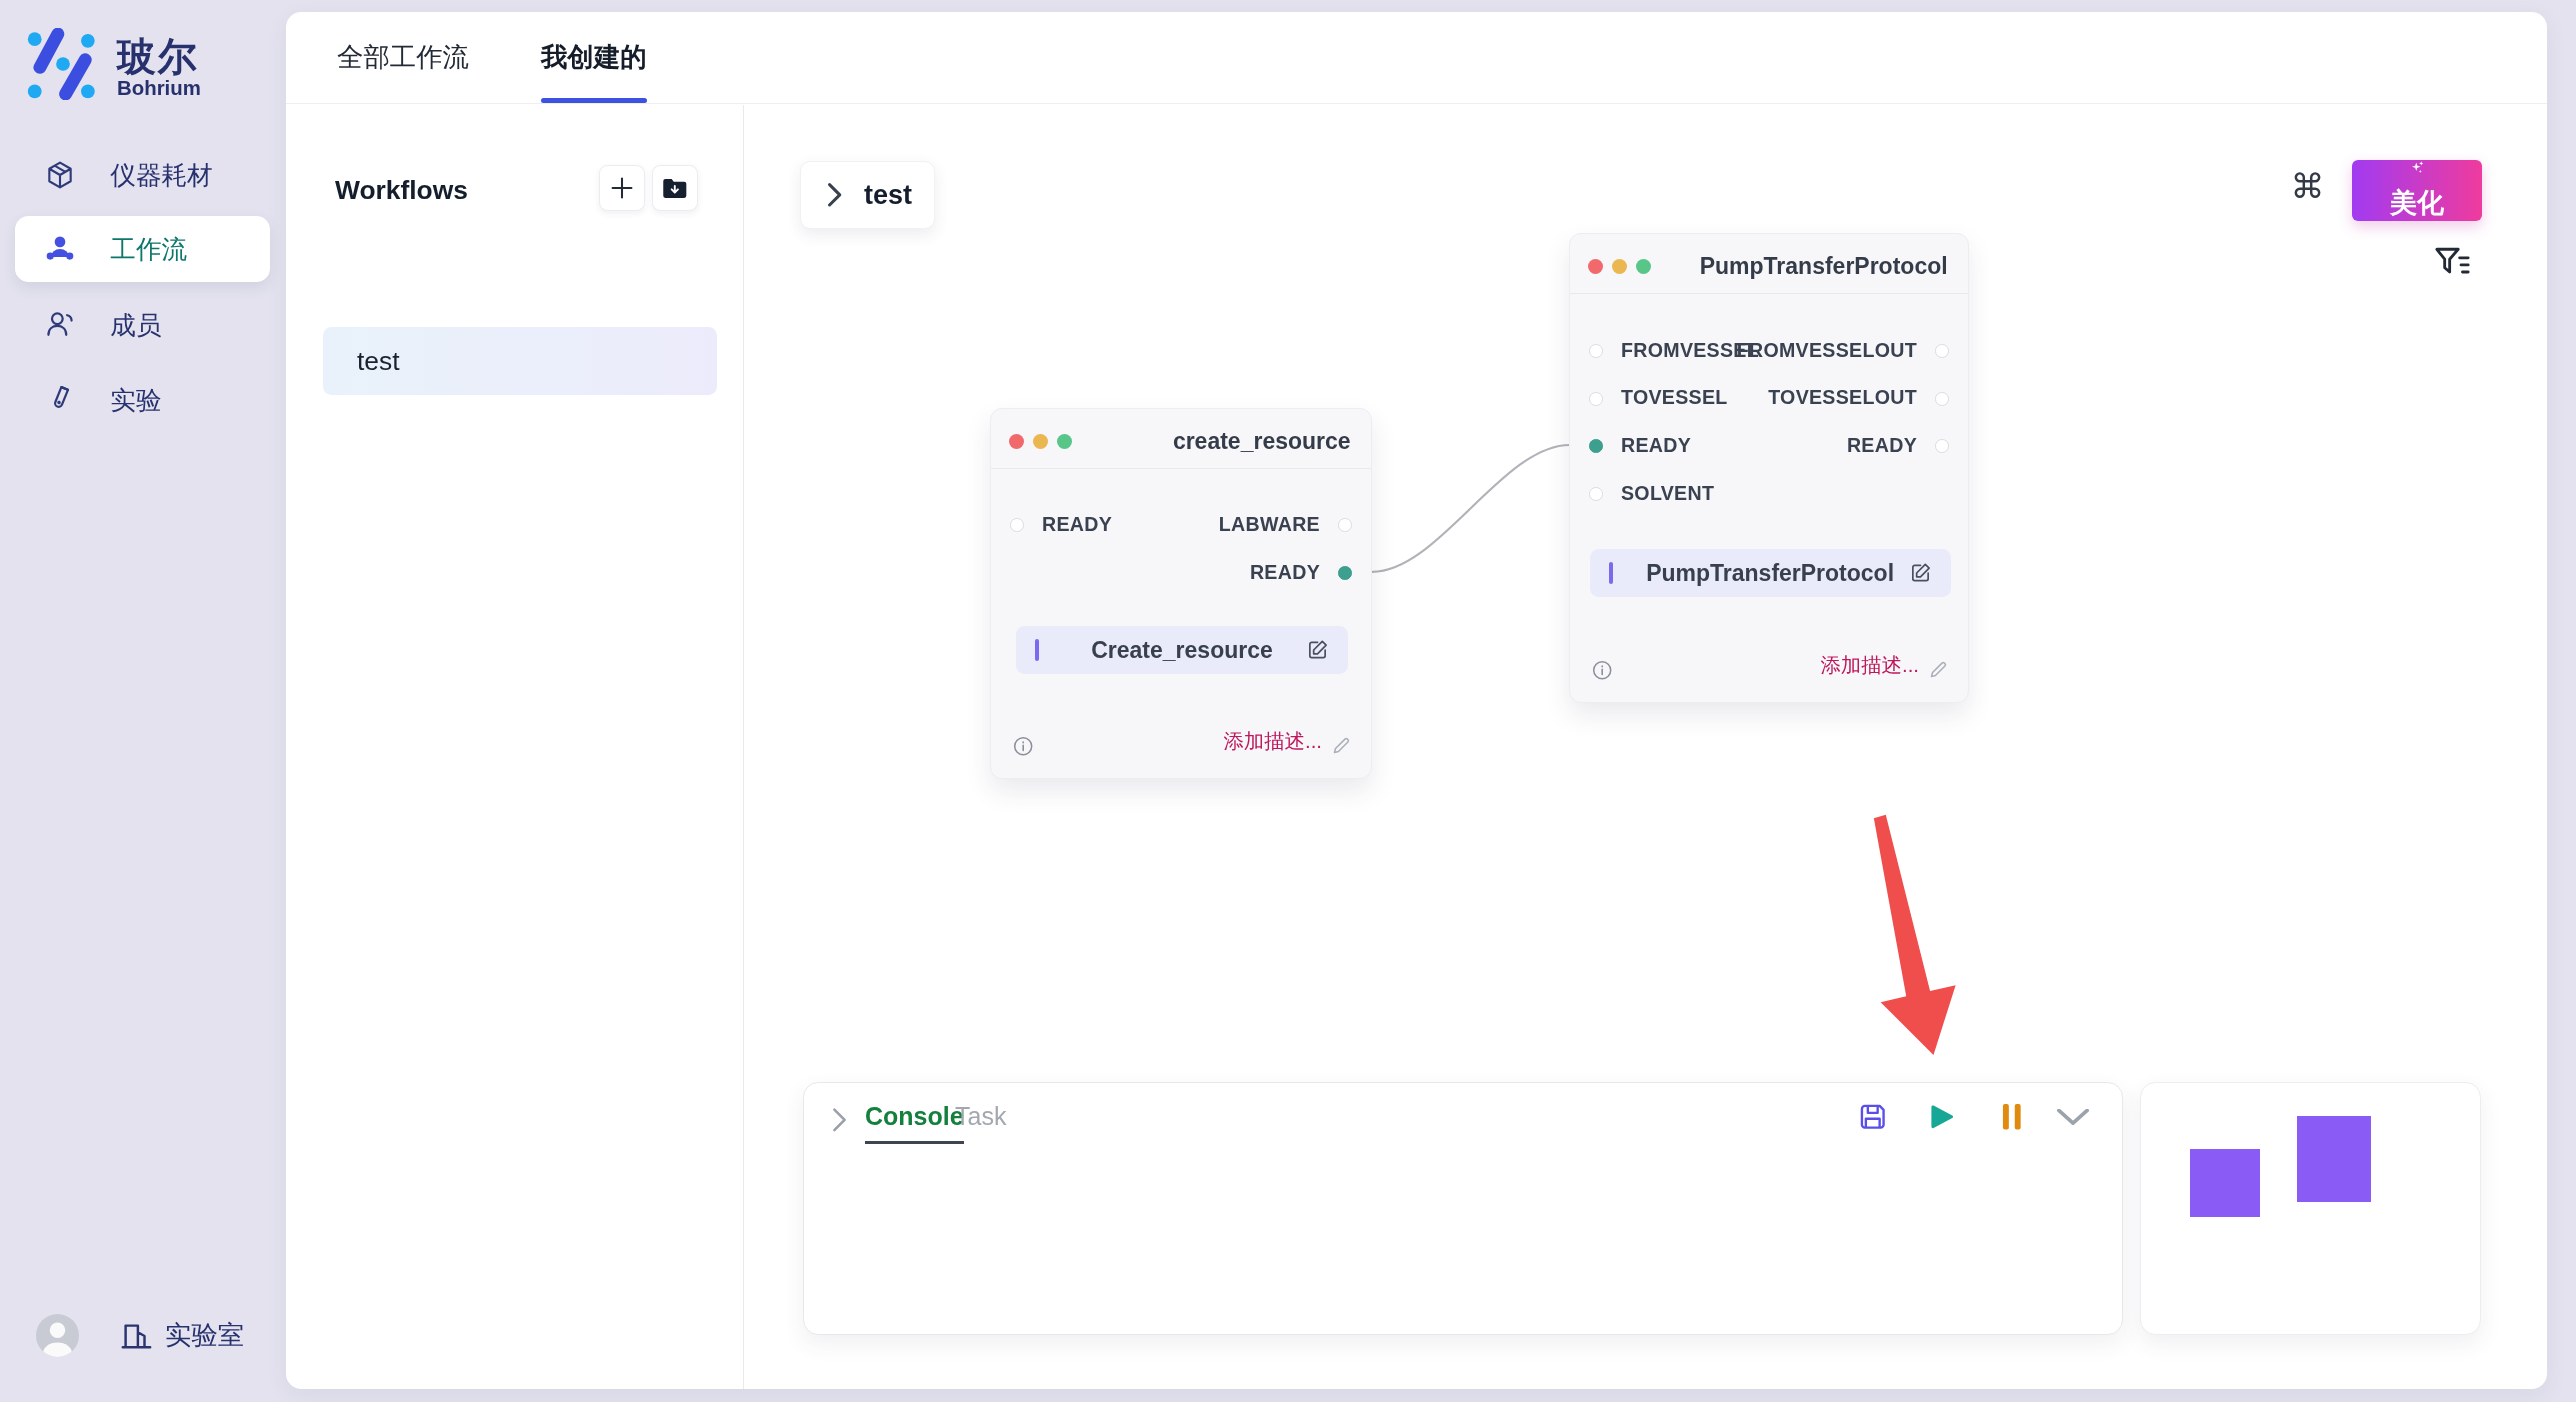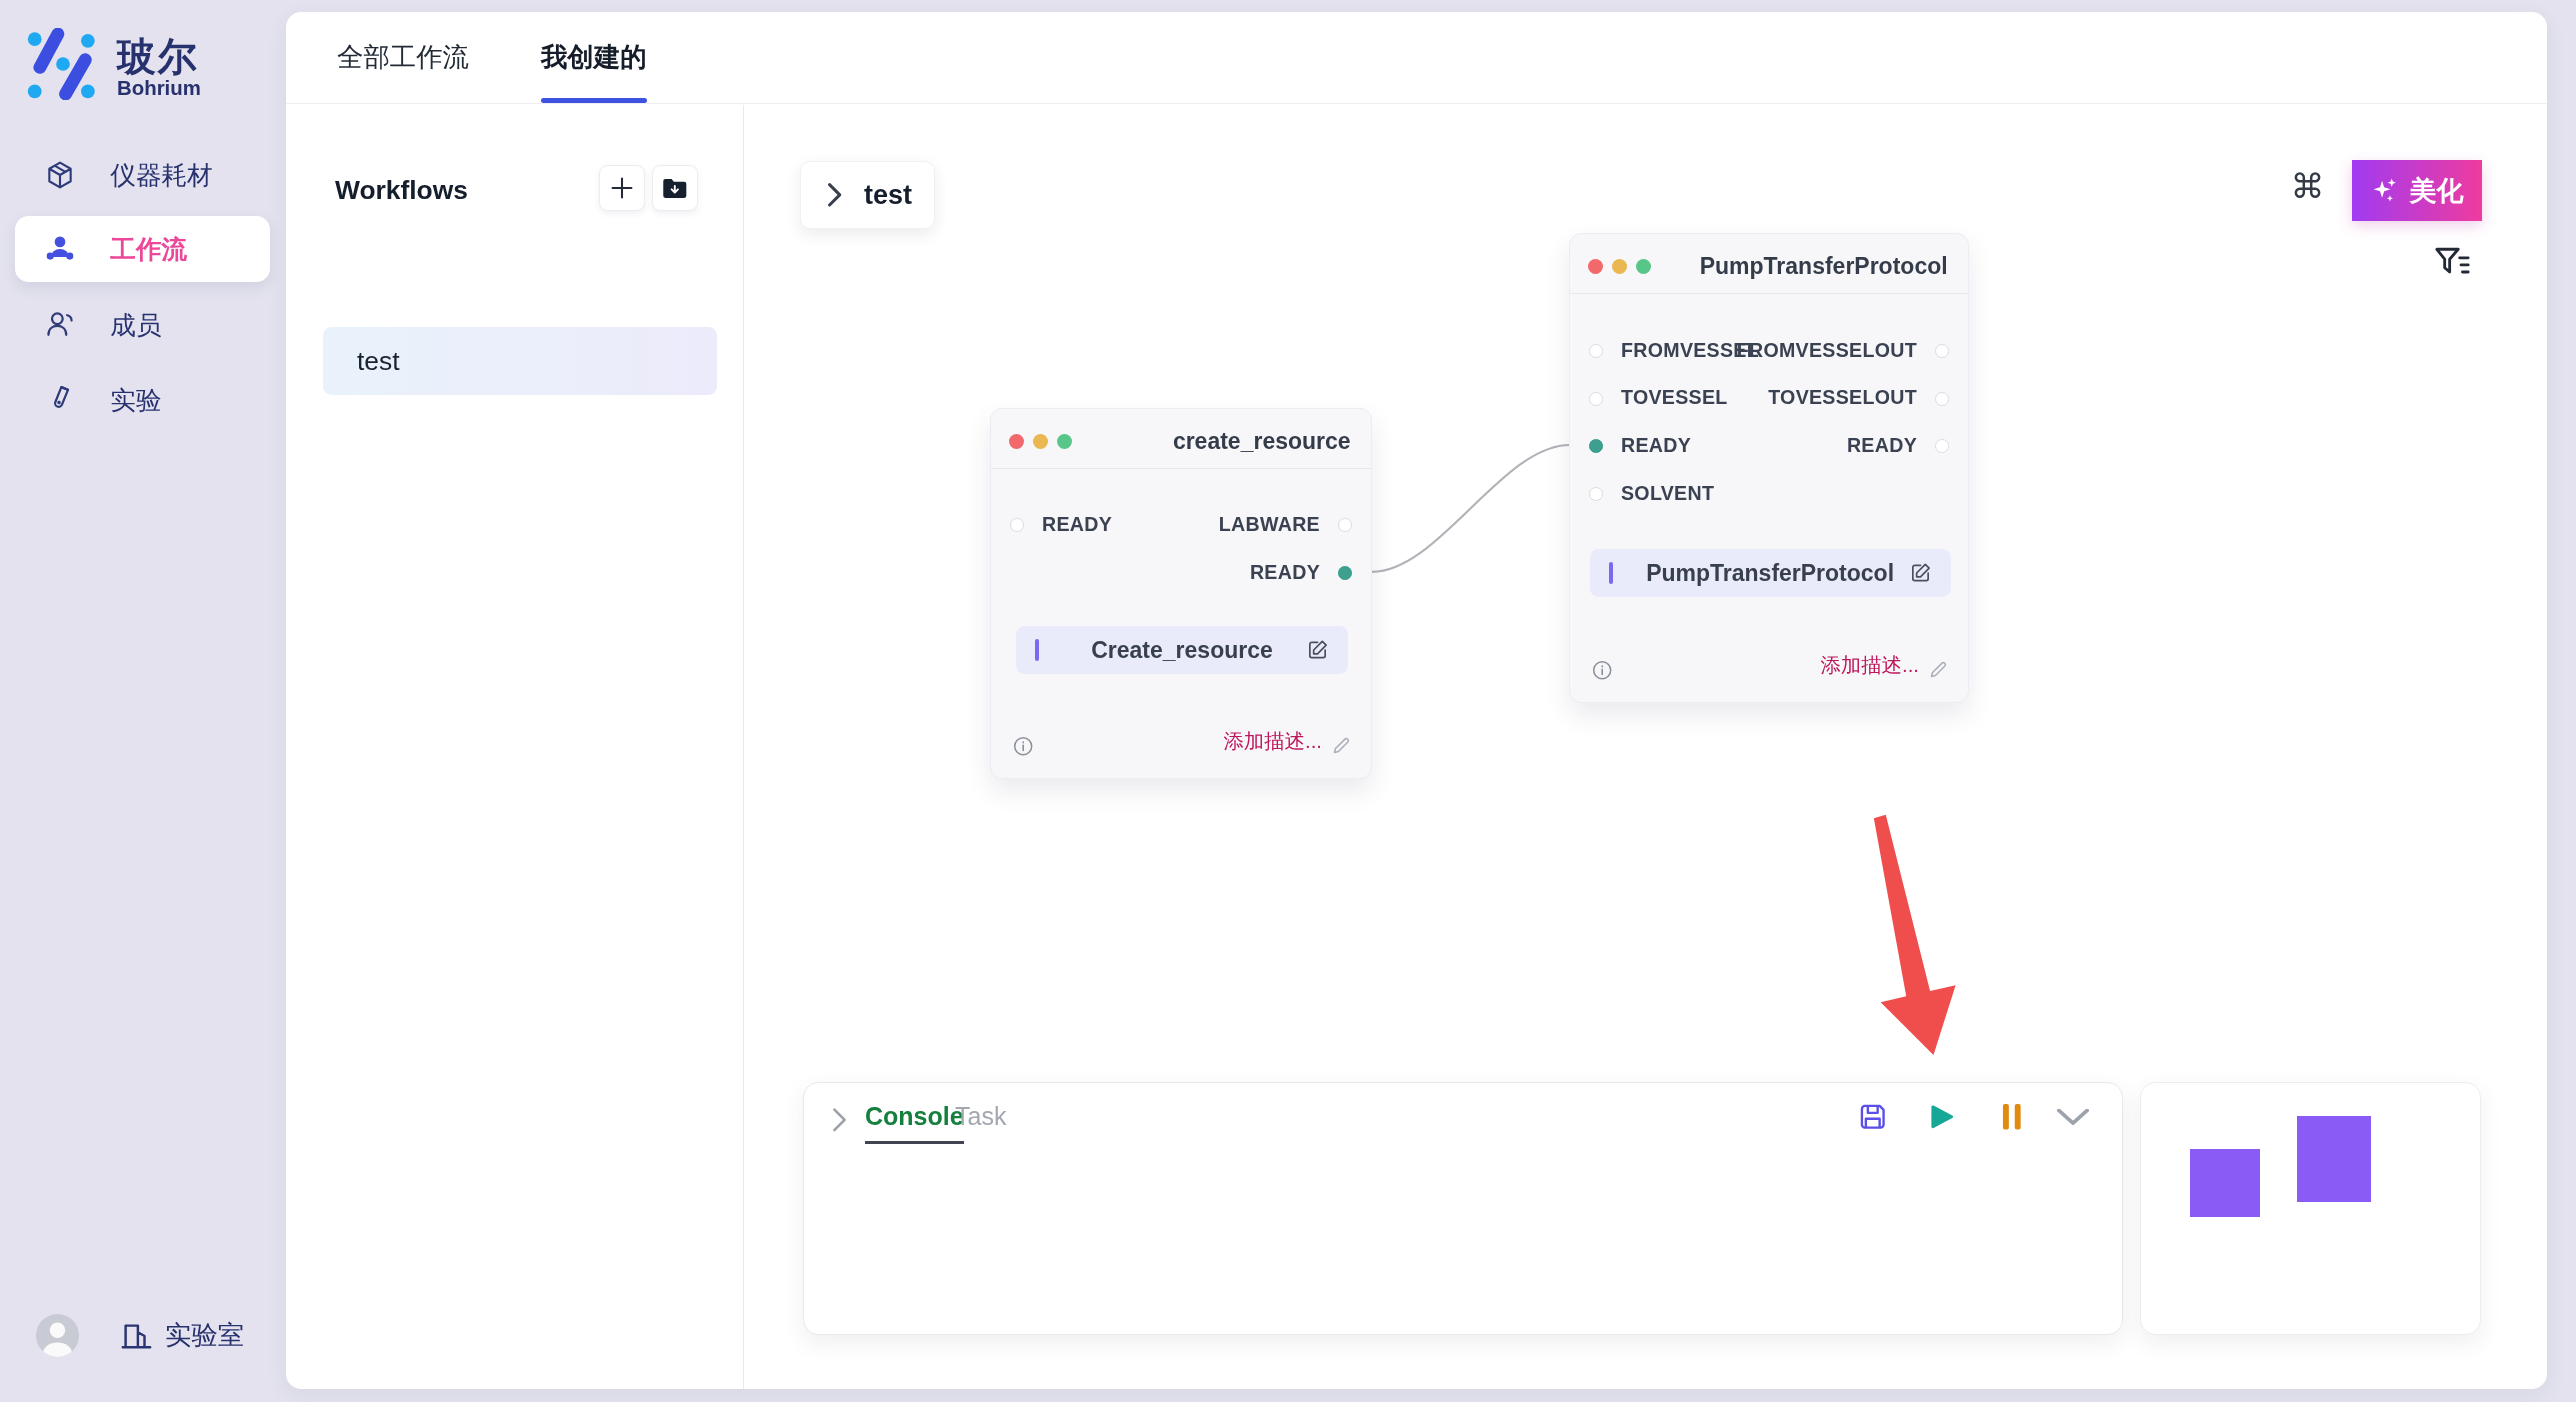--- a/index.html
+++ b/index.html
@@ -10,21 +10,21 @@
   
   .sidebar { position:absolute; left:0; top:0; width:286px; height:1402px; }
   .brand { position:absolute; left:27px; top:28px; }
   .brand-logo { position:absolute; left:0; top:0; width:72px; height:72px; }
   .brand-zh { position:absolute; left:90px; top:1.7px; font-size:39px; font-weight:700; color:var(--navy,#202A6B); letter-spacing:1.7px; white-space:nowrap; }
   .brand-en { position:absolute; left:90px; top:49px; font-size:20.4px; font-weight:700; color:var(--navy,#202A6B); white-space:nowrap; }
   .side-item { position:absolute; left:15.3px; width:255px; height:66px; border-radius:13.6px; cursor:pointer; }
   .side-item .sicon { position:absolute; left:29px; top:50%; transform:translateY(-50%); width:32px; height:32px; }
   .side-item .slabel { position:absolute; left:95px; top:50%; transform:translateY(-50%); font-size:25.6px; font-weight:500; color:var(--navy,#2B3470); white-space:nowrap; }
   .side-item.active { background:#fff; box-shadow:0 5.1px 13.6px rgba(70,70,120,.10); }
-  .side-item.active .slabel { font-weight:700; color:#ec4899; }
+  .side-item.active .slabel { font-weight:400; color:#0f766e; }
   .side-footer { position:absolute; left:0; bottom:4px; width:286px; height:94px; }
   .avatar { position:absolute; left:36px; top:10.2px; width:43px; height:43px; border-radius:50%; background:#C8CBD3; overflow:hidden; cursor:pointer; }
   .lab { position:absolute; left:119px; top:12px; height:39px; display:flex; align-items:center; gap:12px; cursor:pointer; }
   .lab svg { width:34px; height:34px; }
   .lab span { font-size:26.4px; font-weight:500; color:var(--navy,#2B3470); white-space:nowrap; }
 
   
   .panel { position:absolute; left:286px; top:12px; width:2261px; height:1377px; background:#fff; border-radius:15.3px; box-shadow:0 6.8px 22px rgba(70,70,110,.07); }
   .tabbar { position:absolute; left:0; top:0; width:100%; height:92px; border-bottom:0.9px solid #EFEFF3; display:flex; align-items:stretch; padding-left:51px; gap:72px; }
   .tab { position:relative; display:flex; align-items:center; font-size:26.4px; color:#222A36; cursor:pointer; white-space:nowrap; }
@@ -37,21 +37,21 @@
   .sq-btn { position:absolute; top:60px; width:46px; height:46px; background:#fff; border:0.9px solid #ECECF0; border-radius:8.5px; box-shadow:0 2.6px 6.8px rgba(60,60,100,.07); cursor:pointer; display:flex; align-items:center; justify-content:center; }
   .wf-item { position:absolute; left:37px; top:222px; width:394px; height:68px; border-radius:8.5px; background:linear-gradient(90deg,#E9F2FA,#ECEBFB); display:flex; align-items:center; padding-left:34px; cursor:pointer; }
   .wf-item span { font-size:26.4px; color:#19232F; }
 
   
   .canvas { position:absolute; left:458px; top:93px; width:1803px; height:1284px; overflow:hidden; }
   .overlay { position:absolute; left:0; top:0; width:1803px; height:1284px; pointer-events:none; }
   .crumb { position:absolute; left:56px; top:56px; width:135px; height:68px; background:#fff; border:0.9px solid #F1F1F4; border-radius:10.2px; box-shadow:0 5.1px 15.3px rgba(50,50,90,.09); display:flex; align-items:center; gap:22px; padding-left:25.6px; cursor:pointer; }
   .crumb span { font-size:27px; font-weight:700; color:#141E2C; }
   .cmd-icon { position:absolute; left:1538px; top:55px; width:51px; height:51px; display:flex; align-items:center; justify-content:center; font-size:34px; color:#343A45; cursor:pointer; }
-  .beautify { position:absolute; left:1608px; top:55px; width:130px; height:61px; border:none; border-radius:0; background:linear-gradient(90deg,var(--gradient_from,#A13BF1),var(--gradient_to,#EF3B9E)); display:flex; align-items:center; justify-content:center; gap:10.2px; cursor:pointer; box-shadow:0 5.1px 13.6px rgba(200,60,170,.25); }
+  .beautify { position:absolute; left:1608px; top:55px; width:130px; height:61px; border:none; border-radius:6px; background:linear-gradient(90deg,var(--gradient_from,#A13BF1),var(--gradient_to,#EF3B9E)); display:flex; align-items:center; justify-content:center; gap:10.2px; cursor:pointer; box-shadow:0 5.1px 13.6px rgba(200,60,170,.25);flex-direction:column; }
   .beautify span { font-size:27px; font-weight:600; color:#fff; white-space:nowrap; }
   .filter-btn { position:absolute; left:1690px; top:140px; width:37px; height:37px; cursor:pointer; }
 
   
   .node { position:absolute; background:#F7F7FA; border:0.9px solid #ECECF2; border-radius:12px; box-shadow:0 12px 25.6px rgba(45,50,85,.10); }
   .node-head { position:absolute; left:0; top:0; right:0; height:60px; border-bottom:0.9px solid #E8E8EE; }
   .dot { position:absolute; top:25px; width:15.3px; height:15.3px; border-radius:50%; cursor:pointer; }
   .dot.r { left:18px; background:#F1696B; } .dot.y { left:42px; background:#EAB750; } .dot.g { left:66px; background:#58C688; }
   .node-title { position:absolute; right:20.4px; top:19px; font-size:23px; font-weight:700; color:#343B49; white-space:nowrap; }
   .pdot { position:absolute; width:13.6px; height:13.6px; border-radius:50%; background:#fff; border:1.7px solid #DADBE1; }

